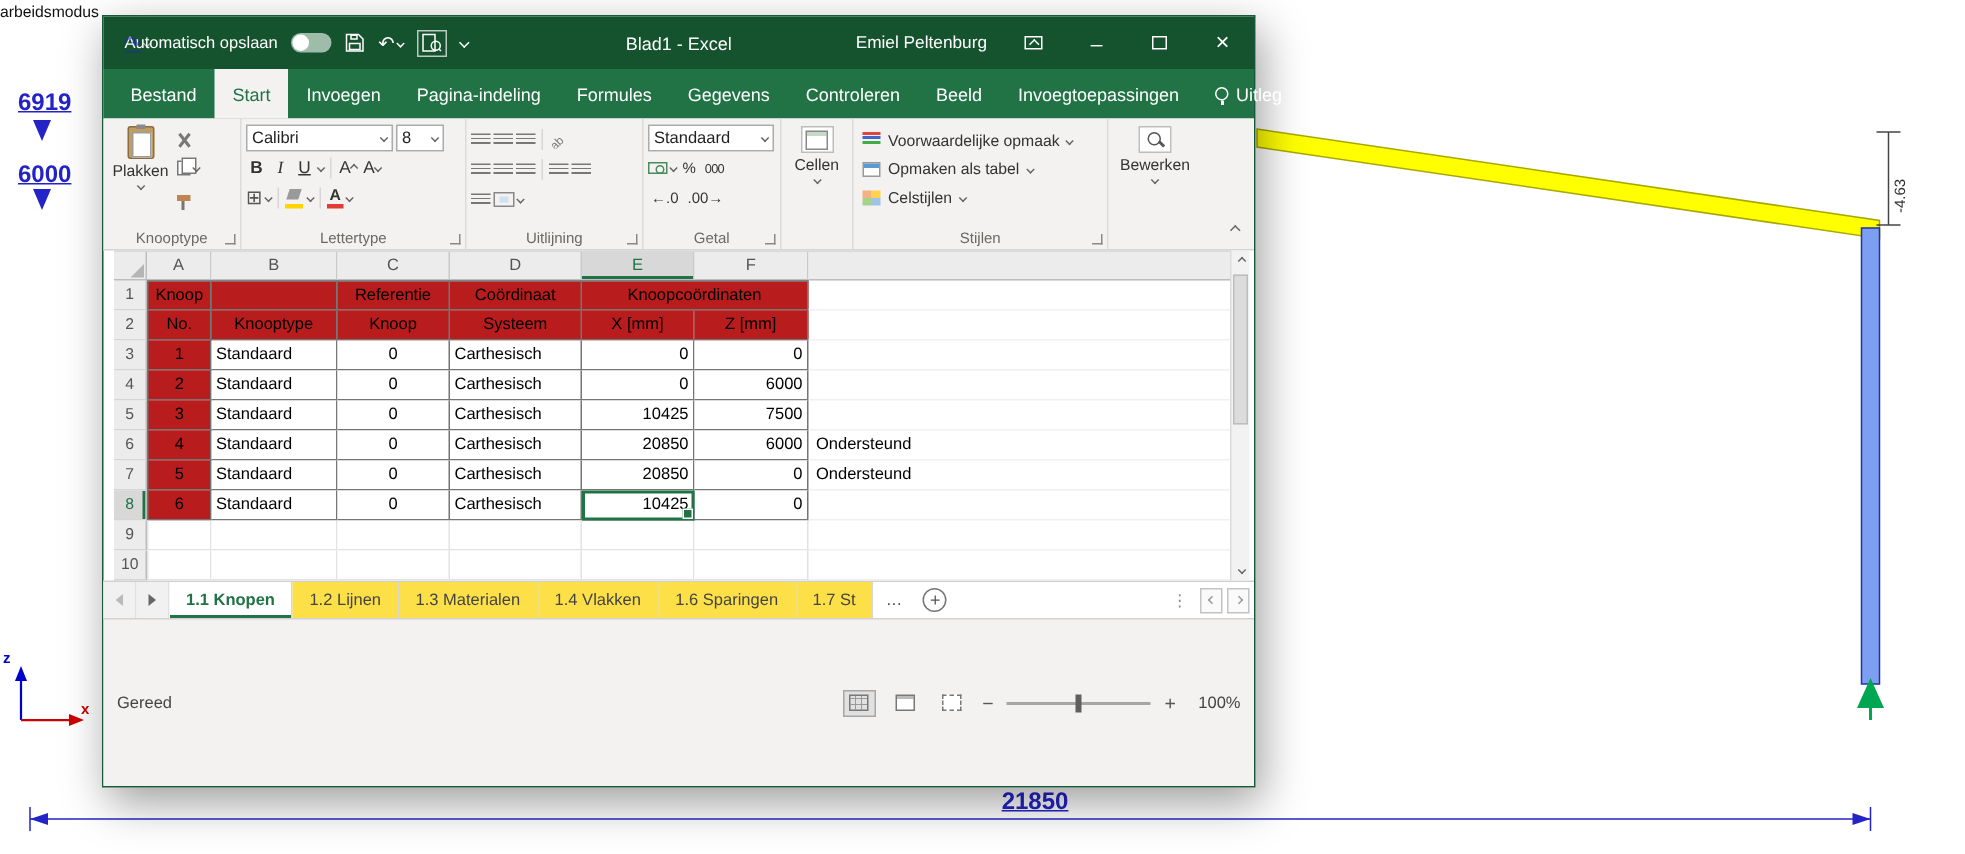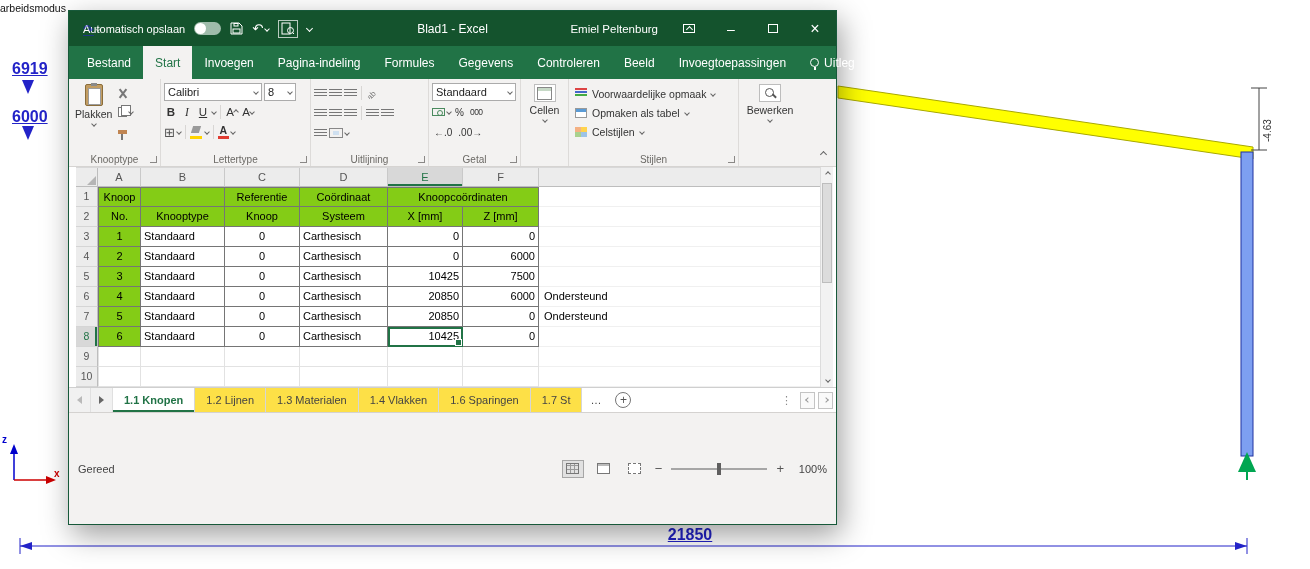--- a/index.html
+++ b/index.html
@@ -125,21 +125,21 @@
   .ghead { display:flex; width:744px; height:20px; line-height:19px; border-top:1px solid #d8d8d8; }
   .corner { width:22px; background:#ececec; border-right:1px solid #bdbdbd; border-bottom:1px solid #bdbdbd; position:relative; }
   .corner::after { content:""; position:absolute; right:1px; bottom:1px; border-left:9px solid transparent; border-bottom:9px solid #b5b5b5; }
   .colhdr { background:#ececec; border-right:1px solid #c9c9c9; border-bottom:1px solid #bdbdbd; text-align:center; color:#555; }
   .colhdr.active { background:#d8d8d8; color:#217346; box-shadow:inset 0 -2px 0 #217346; }
   .gh-fill { flex:1; background:#ececec; border-bottom:1px solid #bdbdbd; }
   .grow { display:flex; width:744px; height:20px; line-height:19px; }
   .rowhdr { width:22px; background:#ececec; border-right:1px solid #bdbdbd; border-bottom:1px solid #d5d5d5; color:#555; text-align:center; font-size:10.5px; }
   .rowhdr.active { background:#d8d8d8; color:#217346; box-shadow:inset -2px 0 0 #217346; }
   .cell { height:20px; padding:0 3px; overflow:hidden; white-space:nowrap; background:#fff; text-align:center; color:#000; }
-  .cell.hdr { background:#84cc16; border-right:1px solid #757575; border-bottom:1px solid #757575; }
+  .cell.hdr { background:#b91c1c; border-right:1px solid #757575; border-bottom:1px solid #757575; }
   .cell.data { border-right:1px solid #757575; border-bottom:1px solid #757575; }
   .grow.r1 .cell { border-top:1px solid #757575; }
   .cell.first { border-left:1px solid #757575; }
   .cell.al-l { text-align:left; } .cell.al-r { text-align:right; }
   .cell.empty { border-right:1px solid #e2e2e2; border-bottom:1px solid #e2e2e2; }
   .cell.empty.first-e { border-left:1px solid #e2e2e2; }
   .cell.sel { outline:2px solid #217346; outline-offset:-2px; position:relative; z-index:2; }
   .cell.sel::after { content:""; position:absolute; right:0; bottom:0; width:5px; height:5px; background:#217346; border:1px solid #fff; }
   .cellfill { flex:1; border-bottom:1px solid #f0f0f0; padding-left:5px; text-align:left; color:#000; overflow:hidden; white-space:nowrap; }
   .vscroll { position:absolute; right:0; top:0; width:13px; height:220px; background:#f2f2f2; border-left:1px solid #dcdcdc; }

